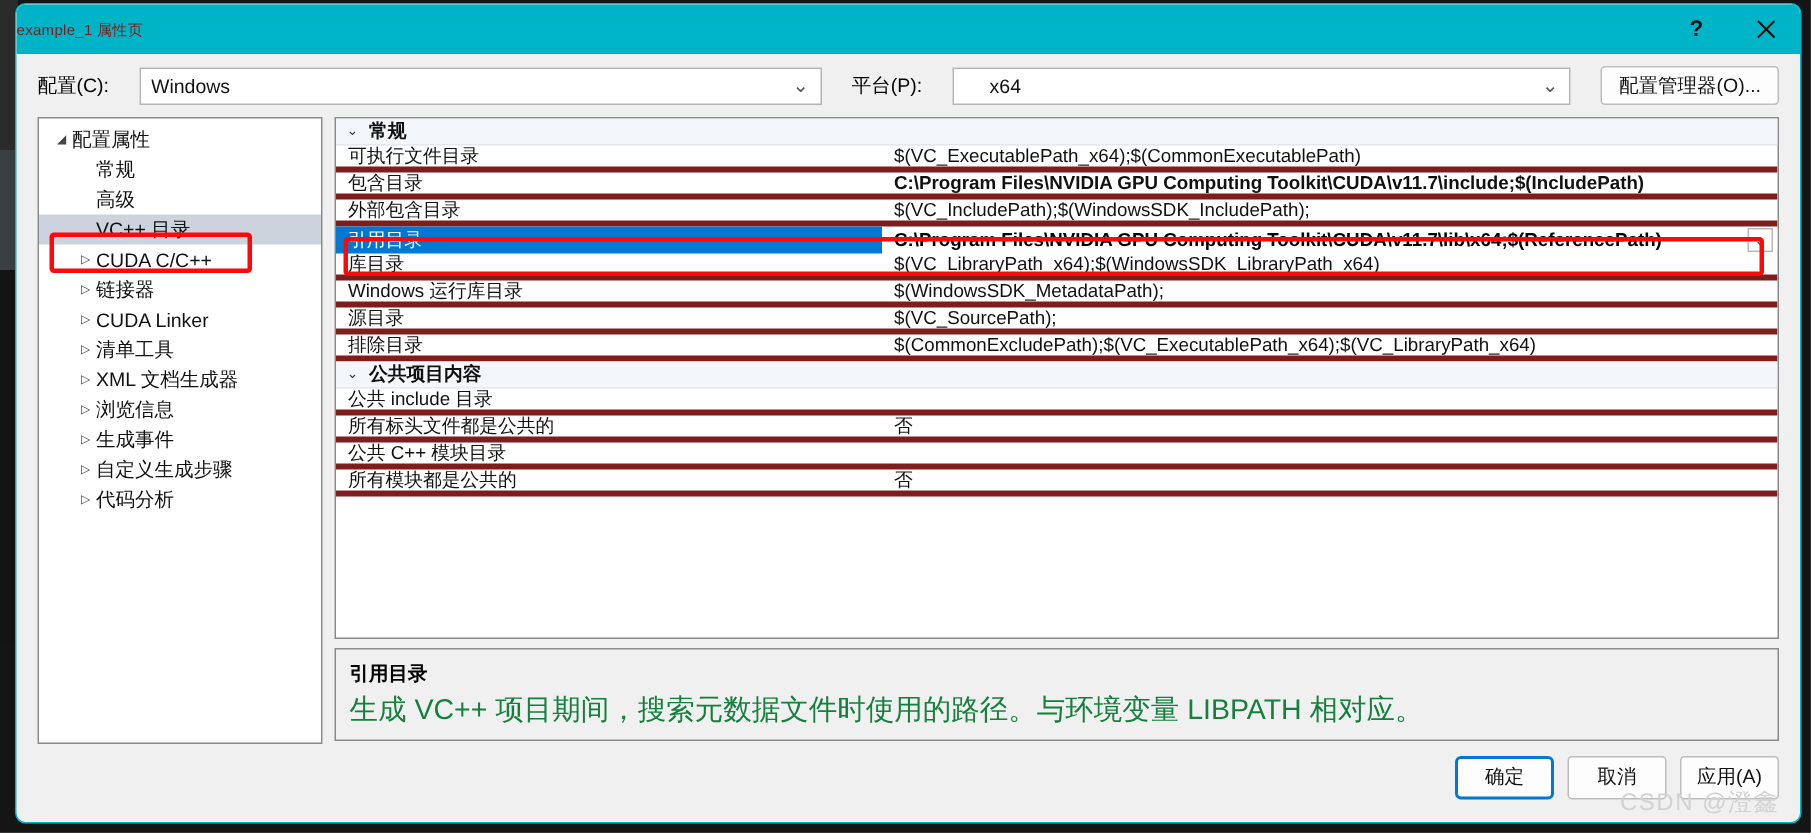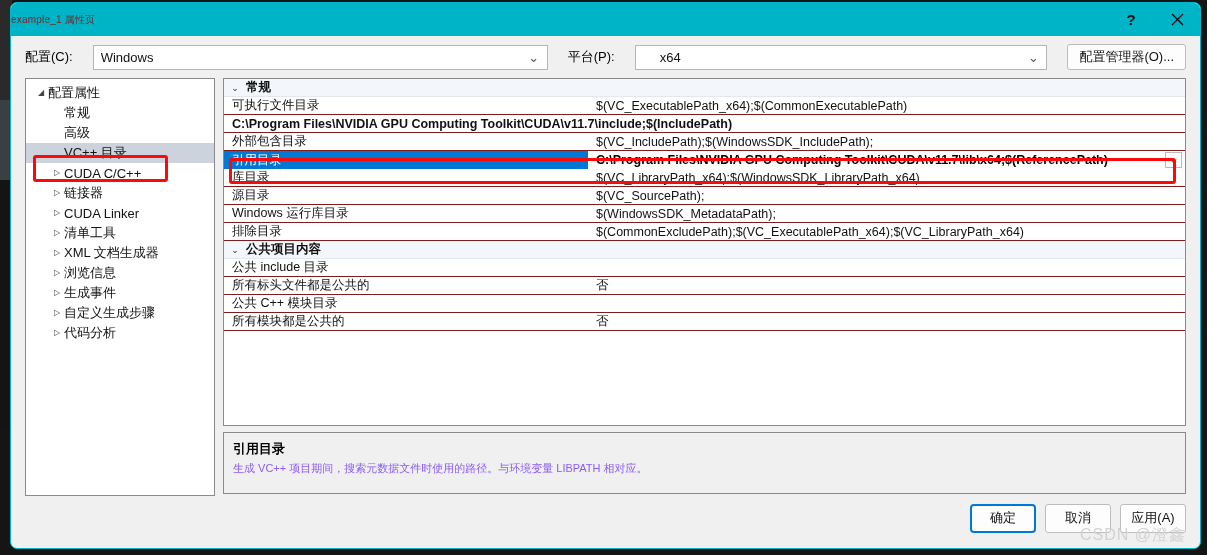--- a/index.html
+++ b/index.html
@@ -187,21 +187,21 @@
     overflow: hidden;
     position: relative;
     min-height: 0;
   }
   .grid-row {
     height: 18px;
     display: flex;
     align-items: center;
     font-size: 12.5px;
     color: #111;
-    border-bottom: 1px solid #7f1d1d;
+    border-bottom: 4px solid #7f1d1d;
     cursor: default;
   }
   .grid-row.category {
     background: #f3f6fb;
     font-weight: bold;
     border-bottom: 1px solid #e3e8ef;
   }
   .grid-row .cat-tw {
     width: 22px;
     flex: none;
@@ -263,22 +263,22 @@
     border: 1px solid #8a8a8a;
     padding: 7px 9px;
   }
   #desc-title {
     font-size: 13px;
     font-weight: bold;
     color: #000;
     margin-bottom: 3px;
   }
   #desc-body {
-    font-size: 11px;
-    color: #8b5cf6;
+    font-size: 19px;
+    color: #15803d;
     line-height: 1.35;
   }
 
   
   #footer {
     height: 52px;
     flex: none;
     display: flex;
     align-items: center;
     justify-content: flex-end;
@@ -411,42 +411,43 @@
           <div class="grid-row category" style="position: relative;">
             <span class="cat-tw">⌄</span>
             <span class="pname">常规</span>
             <span class="pval"></span>
           </div>
           <div class="grid-row" style="position: relative;">
             <span class="pname">可执行文件目录</span>
             <span class="pval">$(VC_ExecutablePath_x64);$(CommonExecutablePath)</span>
           </div>
           <div class="grid-row bold" style="position: relative;">
+            <span class="pname">包含目录</span>
             <span class="pval">C:\Program Files\NVIDIA GPU Computing Toolkit\CUDA\v11.7\include;$(IncludePath)</span>
           </div>
           <div class="grid-row" style="position: relative;">
             <span class="pname">外部包含目录</span>
             <span class="pval">$(VC_IncludePath);$(WindowsSDK_IncludePath);</span>
           </div>
           <div class="grid-row selected bold" style="position: relative;">
             <span class="pname">引用目录</span>
             <span class="pval">C:\Program Files\NVIDIA GPU Computing Toolkit\CUDA\v11.7\lib\x64;$(ReferencePath)</span>
             <span class="dropbtn">⌄</span>
           </div>
           <div class="grid-row" style="position: relative;">
             <span class="pname">库目录</span>
             <span class="pval">$(VC_LibraryPath_x64);$(WindowsSDK_LibraryPath_x64)</span>
           </div>
           <div class="grid-row" style="position: relative;">
+            <span class="pname">Windows 运行库目录</span>
+            <span class="pval">$(WindowsSDK_MetadataPath);</span>
+          </div>
+          <div class="grid-row" style="position: relative;">
             <span class="pname">源目录</span>
             <span class="pval">$(VC_SourcePath);</span>
-          </div>
-          <div class="grid-row" style="position: relative;">
-            <span class="pname">Windows 运行库目录</span>
-            <span class="pval">$(WindowsSDK_MetadataPath);</span>
           </div>
           <div class="grid-row" style="position: relative;">
             <span class="pname">排除目录</span>
             <span class="pval">$(CommonExcludePath);$(VC_ExecutablePath_x64);$(VC_LibraryPath_x64)</span>
           </div>
           <div class="grid-row category" style="position: relative;">
             <span class="cat-tw">⌄</span>
             <span class="pname">公共项目内容</span>
             <span class="pval"></span>
           </div>

